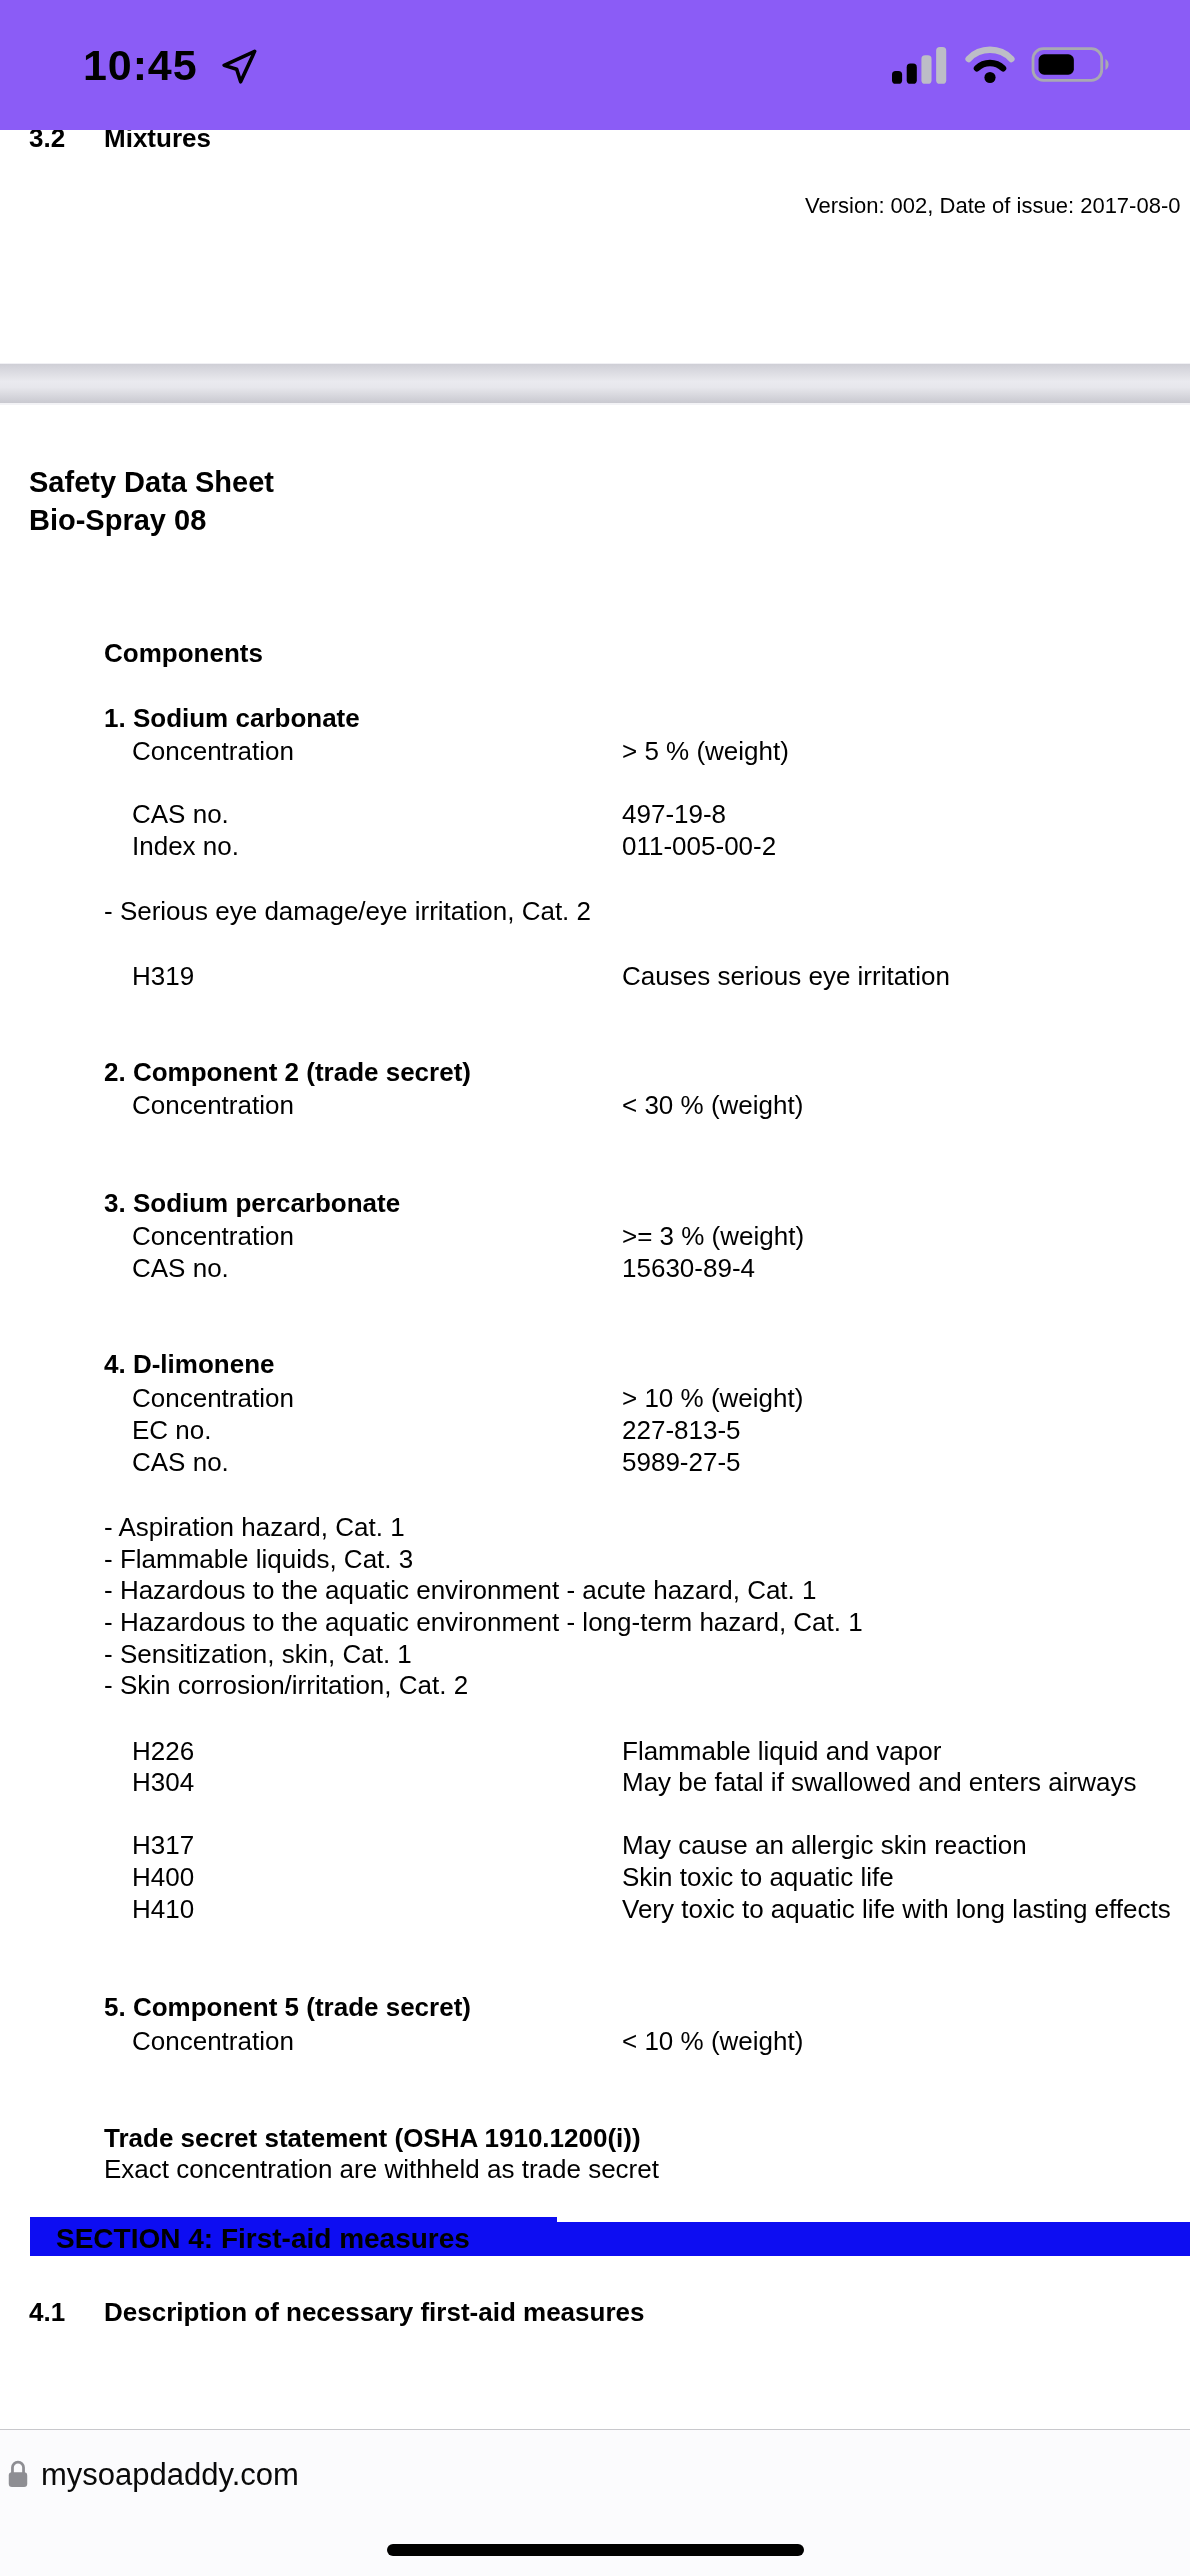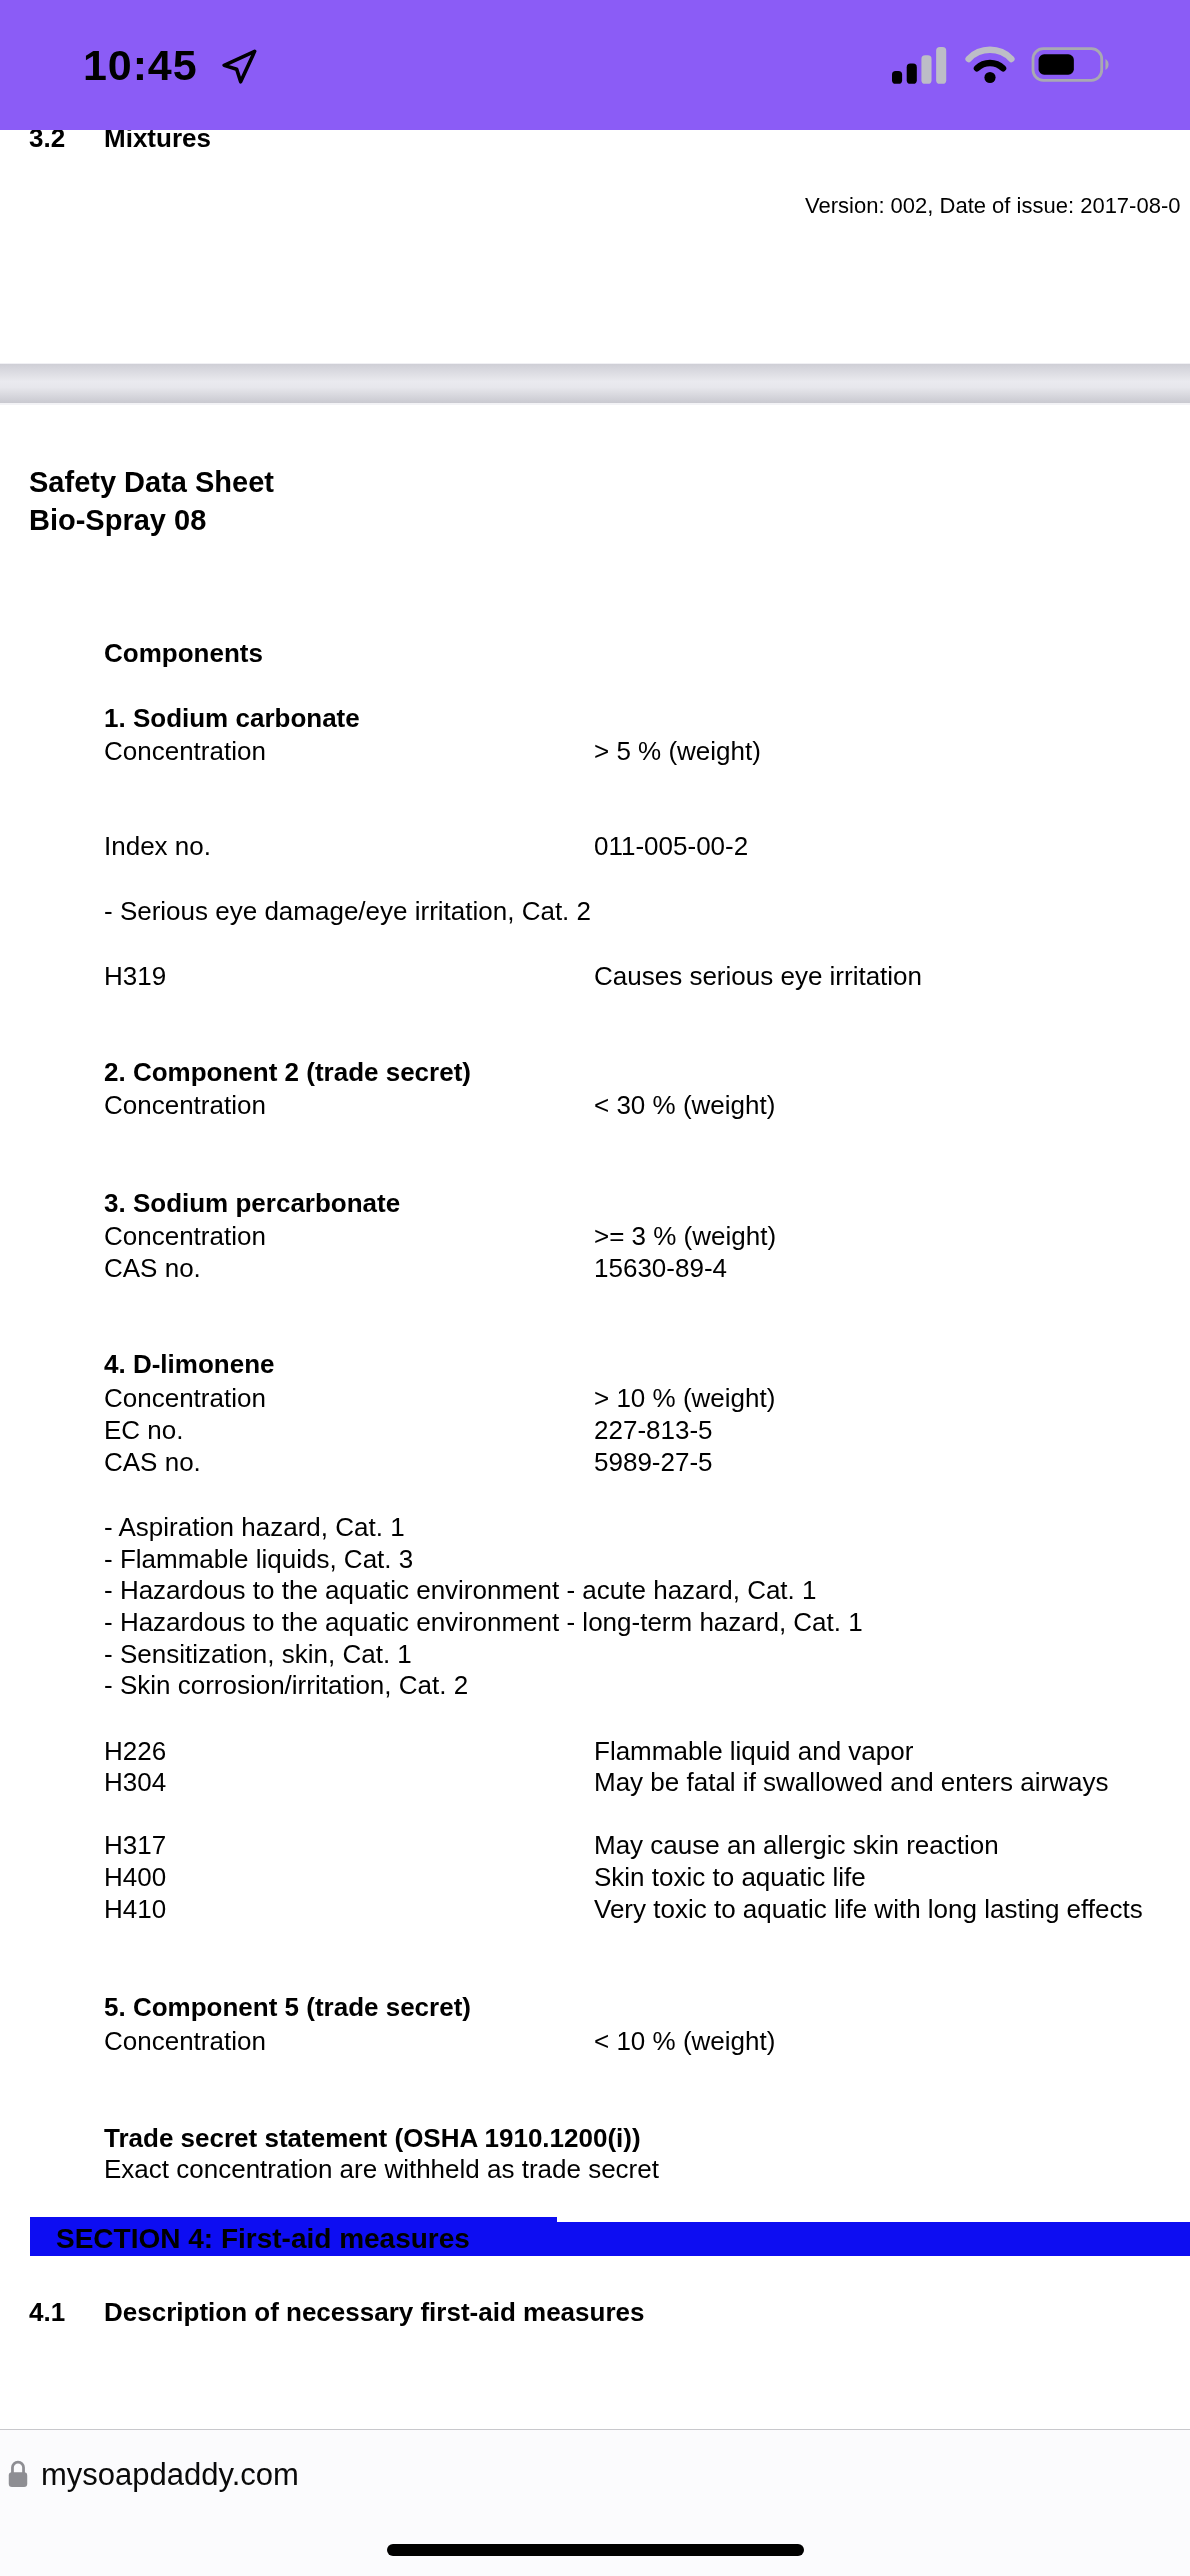--- a/index.html
+++ b/index.html
@@ -17,21 +17,21 @@
   
   .page-gap{position:absolute;left:0;top:363px;width:1191px;height:39px;
             background:linear-gradient(#cfcfd6,#eaeaef 45%,#e7e7ec 60%,#c9c9d0);
             border-top:1.9px solid #f0f0f4;border-bottom:2.8px solid #f3f3f6;}
   
   .ln{position:absolute;left:104px;font-size:26px;white-space:nowrap;}
   .ln0{position:absolute;left:29px;font-size:26px;white-space:nowrap;}
   .ln0 .num{display:inline-block;width:75px;}
   .b{font-weight:bold;}
   .title{position:absolute;left:29px;font-size:29px;font-weight:bold;white-space:nowrap;}
-  .k{display:inline-block;width:490px;}
+  .k{display:inline-block;width:490px;margin-left:28px;}
   
   .banner{position:absolute;left:30px;right:0;top:2222px;height:34px;background:#0d0df2;}
   .banner-notch{position:absolute;left:0;top:-4.6px;width:527px;height:4.6px;background:#0d0df2;}
   .banner-text{position:absolute;left:26px;top:0.9px;font-size:28px;font-weight:bold;color:#000;white-space:nowrap;}
   
   .bottom-bar{position:absolute;left:0;bottom:0;width:1191px;height:146px;background:#fbfbfd;
               border-top:1.9px solid #c8c8cc;z-index:30;}
   .url-row{position:absolute;left:0;top:26px;width:1191px;display:flex;
            align-items:center;gap:11px;background:transparent;border:none;cursor:pointer;
            font-family:inherit;}
@@ -77,20 +77,21 @@
 
   <div class="page-gap"></div>
 
   <div class="title" style="top:466px">Safety Data Sheet</div>
   <div class="title" style="top:504px">Bio-Spray 08</div>
 
   <div class="ln b" style="top:638px">Components</div>
 
   <div class="ln b" style="top:703px">1. Sodium carbonate</div>
   <div class="ln" style="top:736px"><span class="k">Concentration</span><span>&gt; 5 % (weight)</span></div>
+  <div class="ln" style="top:799px"><span class="k">CAS no.</span><span>497-19-8</span></div>
   <div class="ln" style="top:831px"><span class="k">Index no.</span><span>011-005-00-2</span></div>
 
   <div class="ln" style="top:896px">- Serious eye damage/eye irritation, Cat. 2</div>
   <div class="ln" style="top:961px"><span class="k">H319</span><span>Causes serious eye irritation</span></div>
 
   <div class="ln b" style="top:1057px">2. Component 2 (trade secret)</div>
   <div class="ln" style="top:1090px"><span class="k">Concentration</span><span>&lt; 30 % (weight)</span></div>
 
   <div class="ln b" style="top:1188px">3. Sodium percarbonate</div>
   <div class="ln" style="top:1221px"><span class="k">Concentration</span><span>&gt;= 3 % (weight)</span></div>

